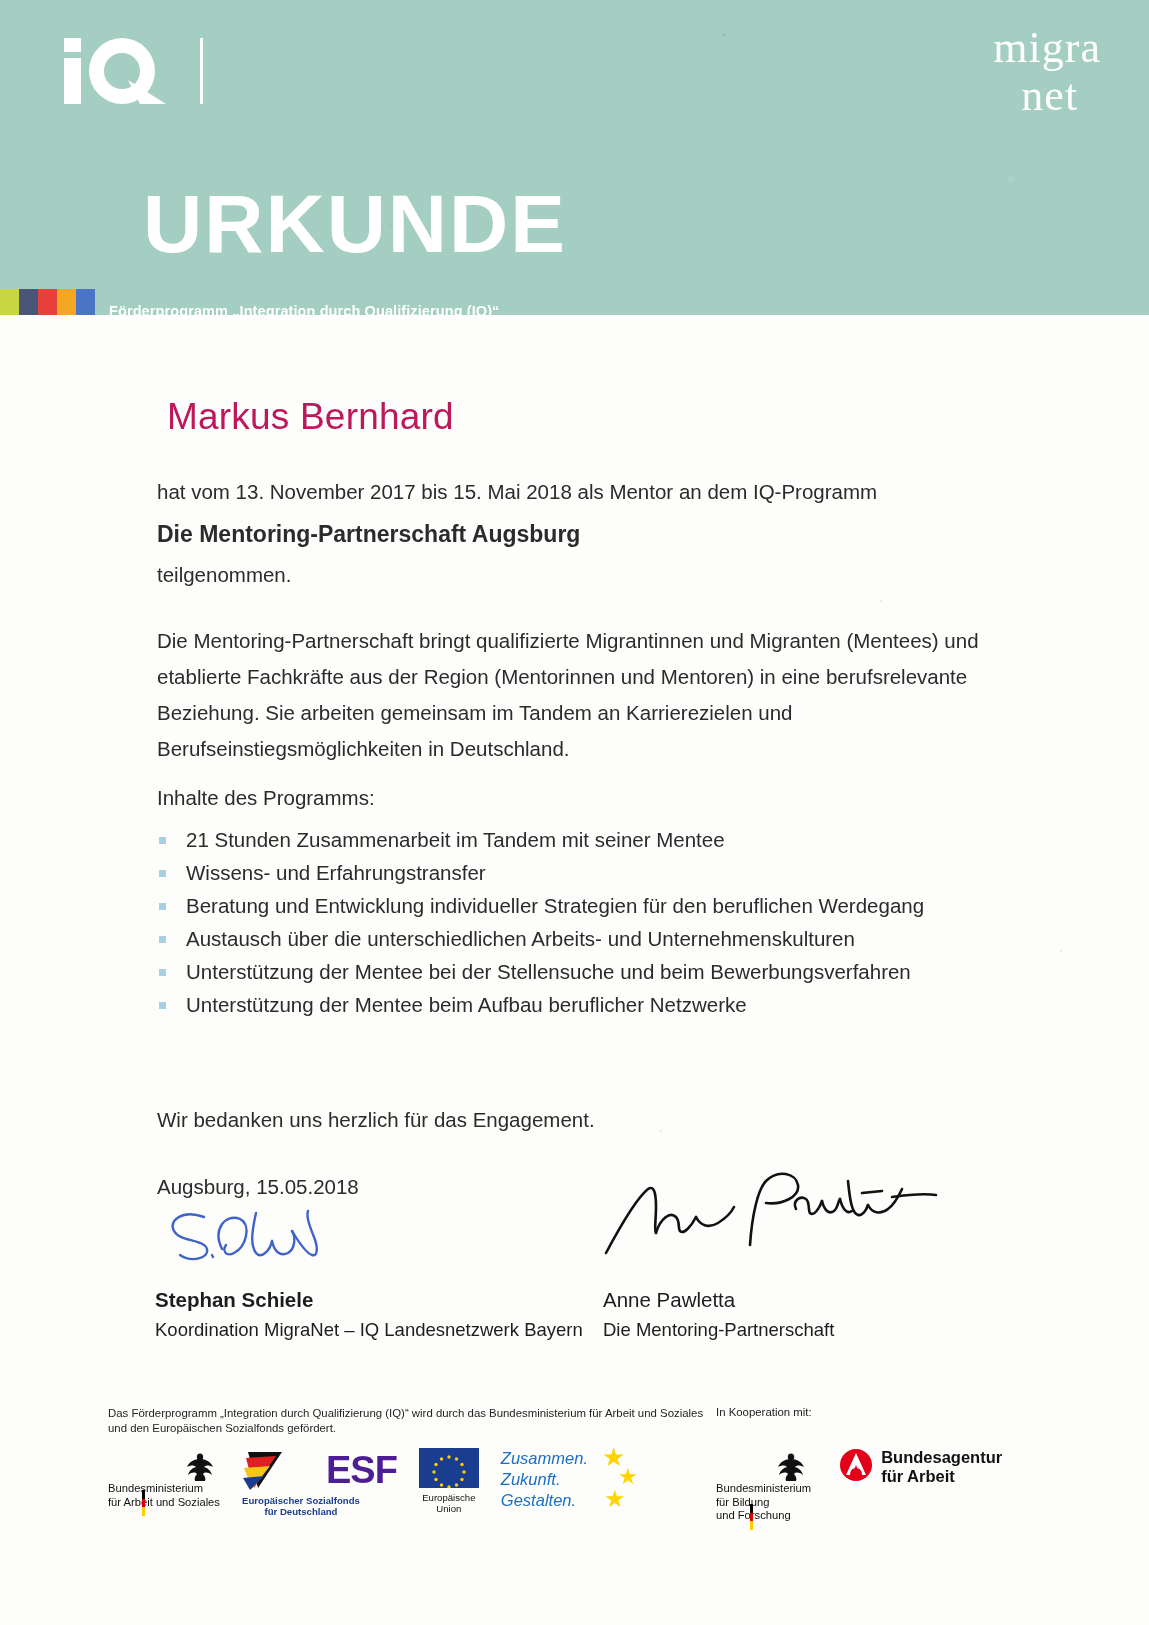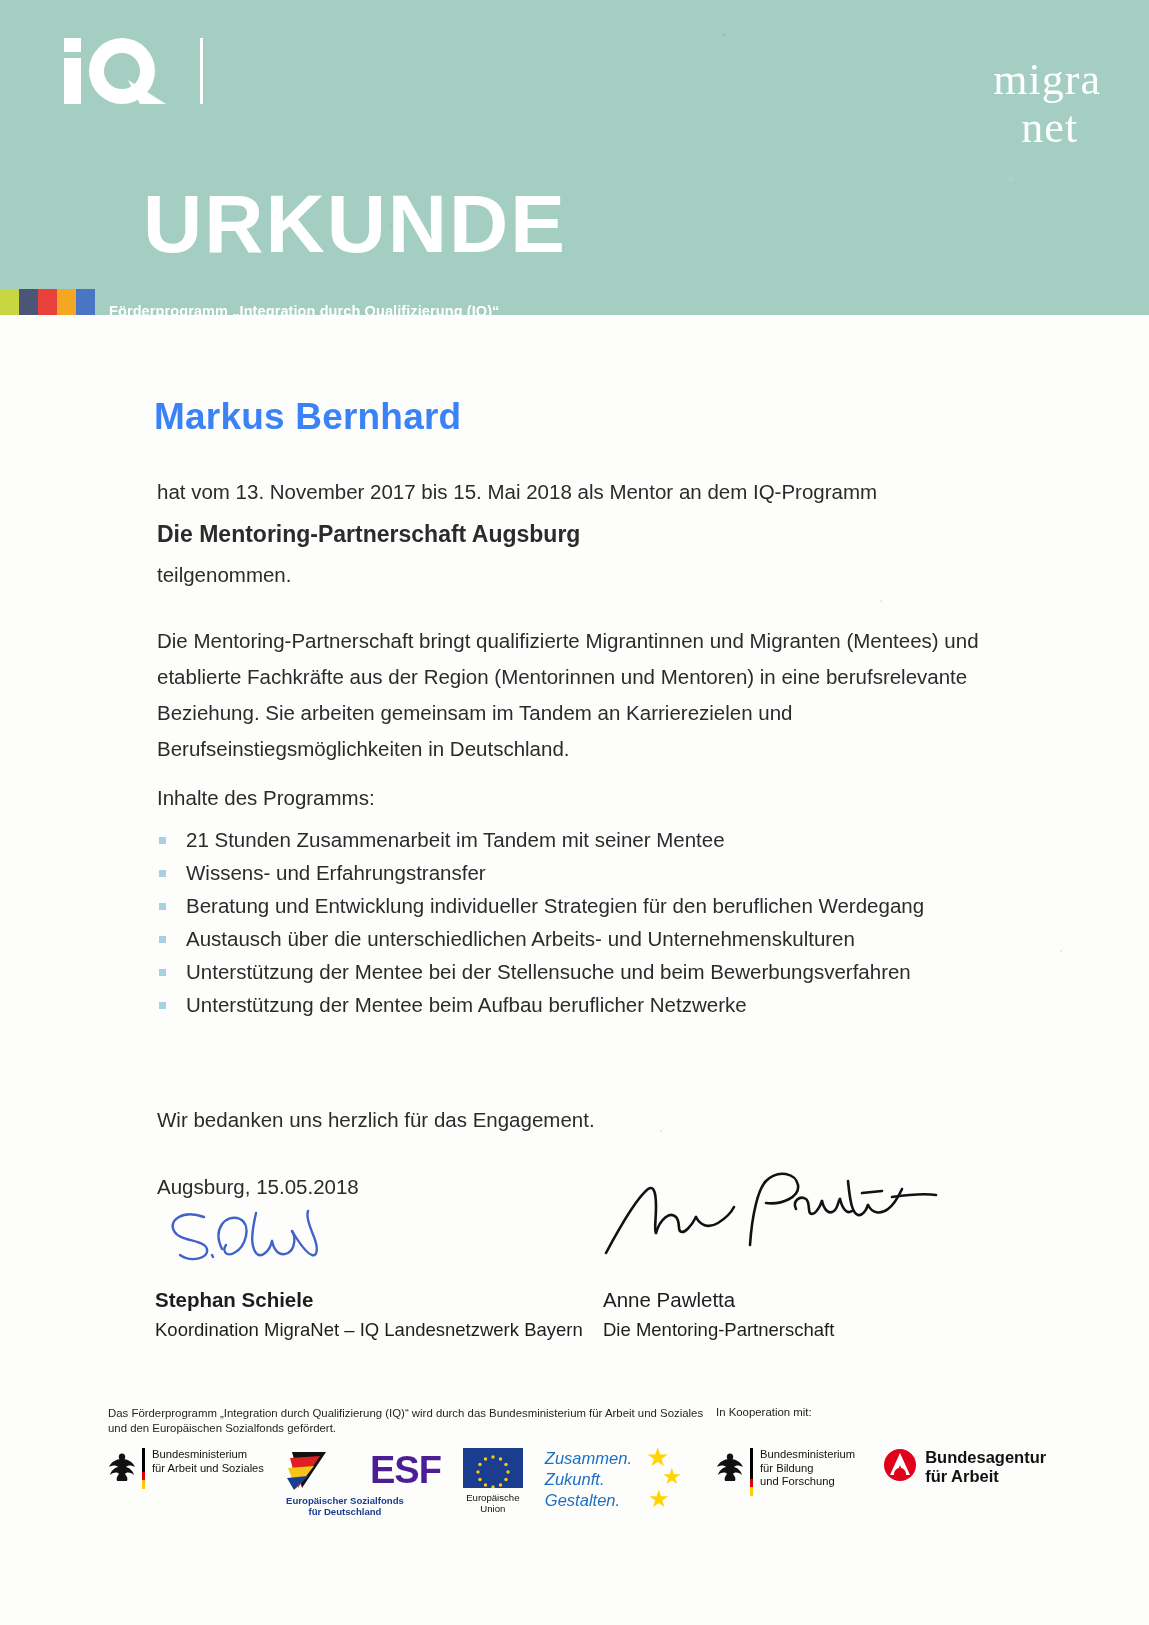--- a/index.html
+++ b/index.html
@@ -77,21 +77,20 @@
   
   .migranet{
     position:absolute;
     right:48px; top:24px;
     color:#ffffff;
     font-family:"Liberation Serif", serif;
     font-size:44px;
     line-height:48px;
     text-align:left;
     letter-spacing:1px;
-    margin-top:32px;
   }
   .migranet .l2{ padding-left:28px; }
 
   
   .urkunde{
     position:absolute;
     left:143px;
     top:183px;
     color:#ffffff;
     font-size:82px;
@@ -126,25 +125,25 @@
 
   
   .body{
     position:absolute;
     left:0;
     top:315px;
     width:1149px;
   }
   .recipient{
     position:absolute;
-    left:154px;
+    left:167px;
     top:81px;
-    color:#3b82f6;
+    color:#be185d;
     font-size:37px;
-    font-weight:700;
+    font-weight:400;
     letter-spacing:.2px;
   }
   .line-intro{
     position:absolute;
     left:157px;
     top:165px;
     color:#2b2b2b;
     font-size:20.5px;
   }
   .programme-title{
@@ -271,21 +270,21 @@
   }
   .logo-row-right{
     position:absolute;
     left:716px; top:58px;
     display:flex;
     align-items:flex-start;
     gap:28px;
   }
 
   
-  .bund{ display:flex; align-items:flex-start; }
+  .bund{ display:flex; align-items:flex-end;flex-direction:column; }
   .eagle{ width:28px; height:34px; margin-right:6px; }
   .bund-bar{
     width:3px; background:#000;
     margin-right:7px;
     align-self:stretch;
   }
   .bund-txt{
     color:#111;
     font-size:11.2px;
     line-height:13.6px;

